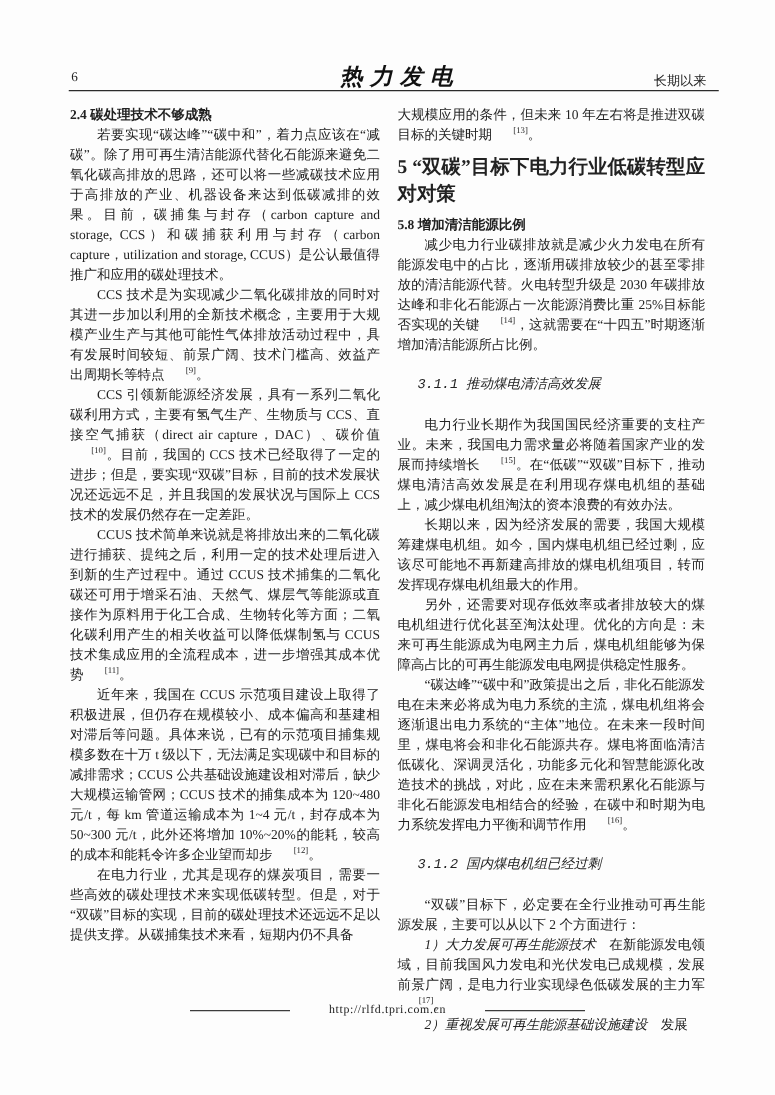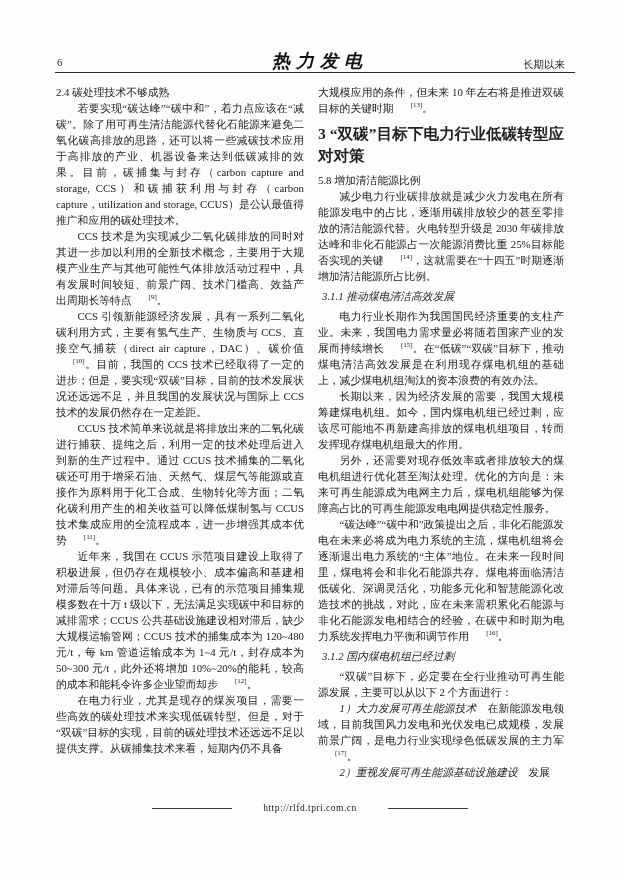--- a/index.html
+++ b/index.html
@@ -18,26 +18,26 @@
   .header-rule{position:absolute;left:55px;right:45px;top:72px;border-top:1.3px solid #2b2b2b;height:0;}
   
   .col{
     position:absolute;top:84px;font-size:10.8px;line-height:16px;
     text-align:justify;text-justify:inter-ideograph;
   }
   .col-left{left:56px;width:248px;}
   .col-right{left:318px;width:246px;}
   .col p{margin:0;text-indent:2em;}
   .col p.noindent{text-indent:0;}
-  .h2{font-weight:normal;margin:0;text-indent:0;}
+  .h2{font-weight:bold;margin:0;text-indent:0;}
   .h1{
     font-size:15.5px;line-height:22px;font-weight:bold;
     margin:7px 0 5px;text-indent:0;
   }
-  .h3i{font-style:italic;margin:4px;text-indent:0;}
+  .h3i{font-style:italic;margin:16px;text-indent:0;font-family:Liberation Mono, monospace;}
   .lead{font-style:italic;}
   sup{font-size:7px;line-height:0;vertical-align:super;margin-left:17px;}
   
   .footer{
     position:absolute;top:803px;left:0;right:0;
     display:flex;align-items:center;justify-content:center;gap:31px;
   }
   .frule{width:80px;border-top:1.5px solid #3c3c3c;height:0;}
   .furl{font-size:9.5px;letter-spacing:.5px;color:#222;}
 </style>
@@ -54,21 +54,21 @@
   <p class="t">若要实现“碳达峰”“碳中和”，着力点应该在“减碳”。除了用可再生清洁能源代替化石能源来避免二氧化碳高排放的思路，还可以将一些减碳技术应用于高排放的产业、机器设备来达到低碳减排的效果。目前，碳捕集与封存（carbon capture and storage, CCS）和碳捕获利用与封存（carbon capture，utilization and storage, CCUS）是公认最值得推广和应用的碳处理技术。</p>
   <p class="t">CCS 技术是为实现减少二氧化碳排放的同时对其进一步加以利用的全新技术概念，主要用于大规模产业生产与其他可能性气体排放活动过程中，具有发展时间较短、前景广阔、技术门槛高、效益产出周期长等特点<sup>[9]</sup>。</p>
   <p class="t">CCS 引领新能源经济发展，具有一系列二氧化碳利用方式，主要有氢气生产、生物质与 CCS、直接空气捕获（direct air capture，DAC）、碳价值<sup>[10]</sup>。目前，我国的 CCS 技术已经取得了一定的进步；但是，要实现“双碳”目标，目前的技术发展状况还远远不足，并且我国的发展状况与国际上 CCS 技术的发展仍然存在一定差距。</p>
   <p class="t">CCUS 技术简单来说就是将排放出来的二氧化碳进行捕获、提纯之后，利用一定的技术处理后进入到新的生产过程中。通过 CCUS 技术捕集的二氧化碳还可用于增采石油、天然气、煤层气等能源或直接作为原料用于化工合成、生物转化等方面；二氧化碳利用产生的相关收益可以降低煤制氢与 CCUS 技术集成应用的全流程成本，进一步增强其成本优势<sup>[11]</sup>。</p>
   <p class="t">近年来，我国在 CCUS 示范项目建设上取得了积极进展，但仍存在规模较小、成本偏高和基建相对滞后等问题。具体来说，已有的示范项目捕集规模多数在十万 t 级以下，无法满足实现碳中和目标的减排需求；CCUS 公共基础设施建设相对滞后，缺少大规模运输管网；CCUS 技术的捕集成本为 120~480 元/t，每 km 管道运输成本为 1~4 元/t，封存成本为 50~300 元/t，此外还将增加 10%~20%的能耗，较高的成本和能耗令许多企业望而却步<sup>[12]</sup>。</p>
   <p class="t">在电力行业，尤其是现存的煤炭项目，需要一些高效的碳处理技术来实现低碳转型。但是，对于“双碳”目标的实现，目前的碳处理技术还远远不足以提供支撑。从碳捕集技术来看，短期内仍不具备</p>
 </div>
 
 <div class="col col-right">
   <p class="noindent t">大规模应用的条件，但未来 10 年左右将是推进双碳目标的关键时期<sup>[13]</sup>。</p>
-  <div class="h1 t">3 “双碳”目标下电力行业低碳转型应对对策</div>
+  <div class="h1 t">5 “双碳”目标下电力行业低碳转型应对对策</div>
   <div class="h2 t">5.8 增加清洁能源比例</div>
   <p class="t">减少电力行业碳排放就是减少火力发电在所有能源发电中的占比，逐渐用碳排放较少的甚至零排放的清洁能源代替。火电转型升级是 2030 年碳排放达峰和非化石能源占一次能源消费比重 25%目标能否实现的关键<sup>[14]</sup>，这就需要在“十四五”时期逐渐增加清洁能源所占比例。</p>
   <div class="h3i t">3.1.1 推动煤电清洁高效发展</div>
   <p class="t">电力行业长期作为我国国民经济重要的支柱产业。未来，我国电力需求量必将随着国家产业的发展而持续增长<sup>[15]</sup>。在“低碳”“双碳”目标下，推动煤电清洁高效发展是在利用现存煤电机组的基础上，减少煤电机组淘汰的资本浪费的有效办法。</p>
   <p class="t">长期以来，因为经济发展的需要，我国大规模筹建煤电机组。如今，国内煤电机组已经过剩，应该尽可能地不再新建高排放的煤电机组项目，转而发挥现存煤电机组最大的作用。</p>
   <p class="t">另外，还需要对现存低效率或者排放较大的煤电机组进行优化甚至淘汰处理。优化的方向是：未来可再生能源成为电网主力后，煤电机组能够为保障高占比的可再生能源发电电网提供稳定性服务。</p>
   <p class="t">“碳达峰”“碳中和”政策提出之后，非化石能源发电在未来必将成为电力系统的主流，煤电机组将会逐渐退出电力系统的“主体”地位。在未来一段时间里，煤电将会和非化石能源共存。煤电将面临清洁低碳化、深调灵活化，功能多元化和智慧能源化改造技术的挑战，对此，应在未来需积累化石能源与非化石能源发电相结合的经验，在碳中和时期为电力系统发挥电力平衡和调节作用<sup>[16]</sup>。</p>
   <div class="h3i t">3.1.2 国内煤电机组已经过剩</div>
   <p class="t">“双碳”目标下，必定要在全行业推动可再生能源发展，主要可以从以下 2 个方面进行：</p>
   <p><span class="lead t">1）大力发展可再生能源技术</span><span class="t">　在新能源发电领域，目前我国风力发电和光伏发电已成规模，发展前景广阔，是电力行业实现绿色低碳发展的主力军<sup>[17]</sup>。</span></p>

